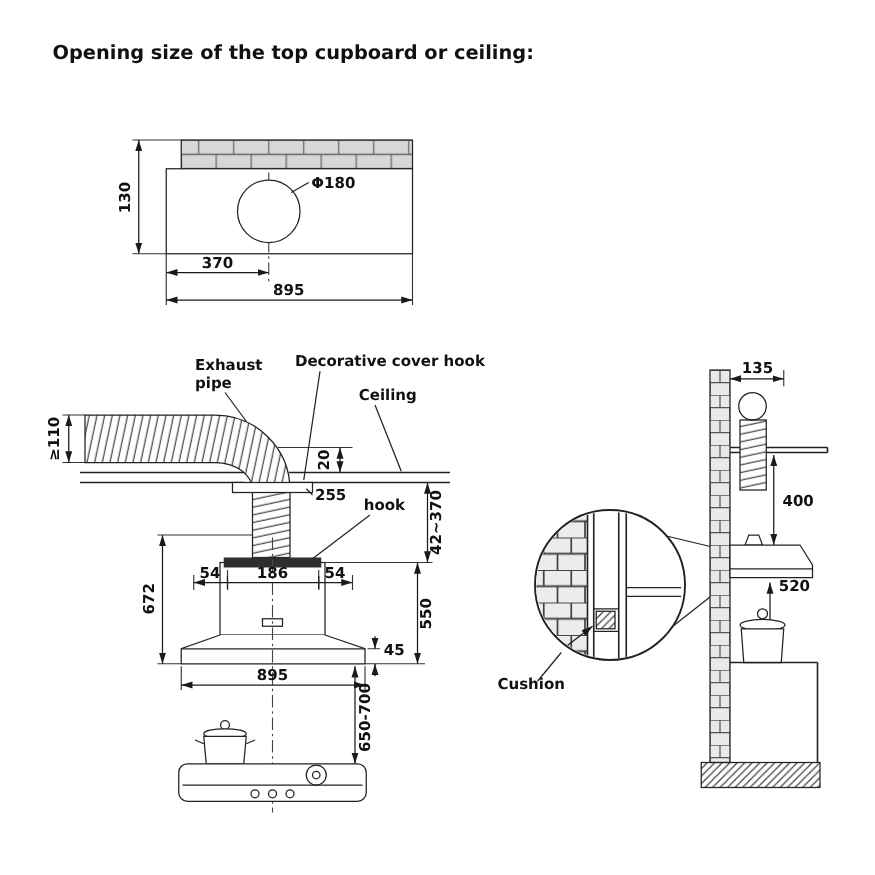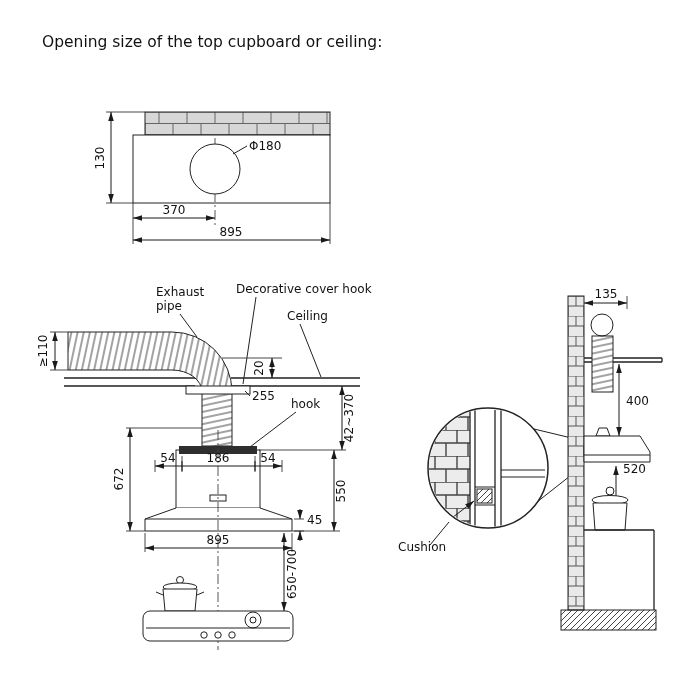--- a/index.html
+++ b/index.html
@@ -1,16 +1,16 @@
 <!DOCTYPE html>
 <html><head>
 <meta charset="utf-8">
 <style>
   html,body{margin:0;padding:0;background:#ffffff;width:700px;height:700px;}
-  #stage{position:relative;width:700px;height:700px;background:#fff;overflow:hidden;}
+  #stage{position:relative;width:700px;height:700px;background:#fff;overflow:hidden;font-weight:bold;}
   svg text{font-family:"DejaVu Sans","Liberation Sans",sans-serif;font-size:12px;fill:#111;}
   svg text.title{font-size:15.5px;fill:#111;}
   .ln{stroke:#222;stroke-width:1;fill:none;}
   .ln2{stroke:#222;stroke-width:1.3;fill:none;}
   .ext{stroke:#333;stroke-width:0.9;fill:none;}
   .cl{stroke:#444;stroke-width:0.9;stroke-dasharray:10 3 2 3;fill:none;}
   .dim{stroke:#1a1a1a;stroke-width:1;fill:none;}
 </style>
 </head>
 <body>

